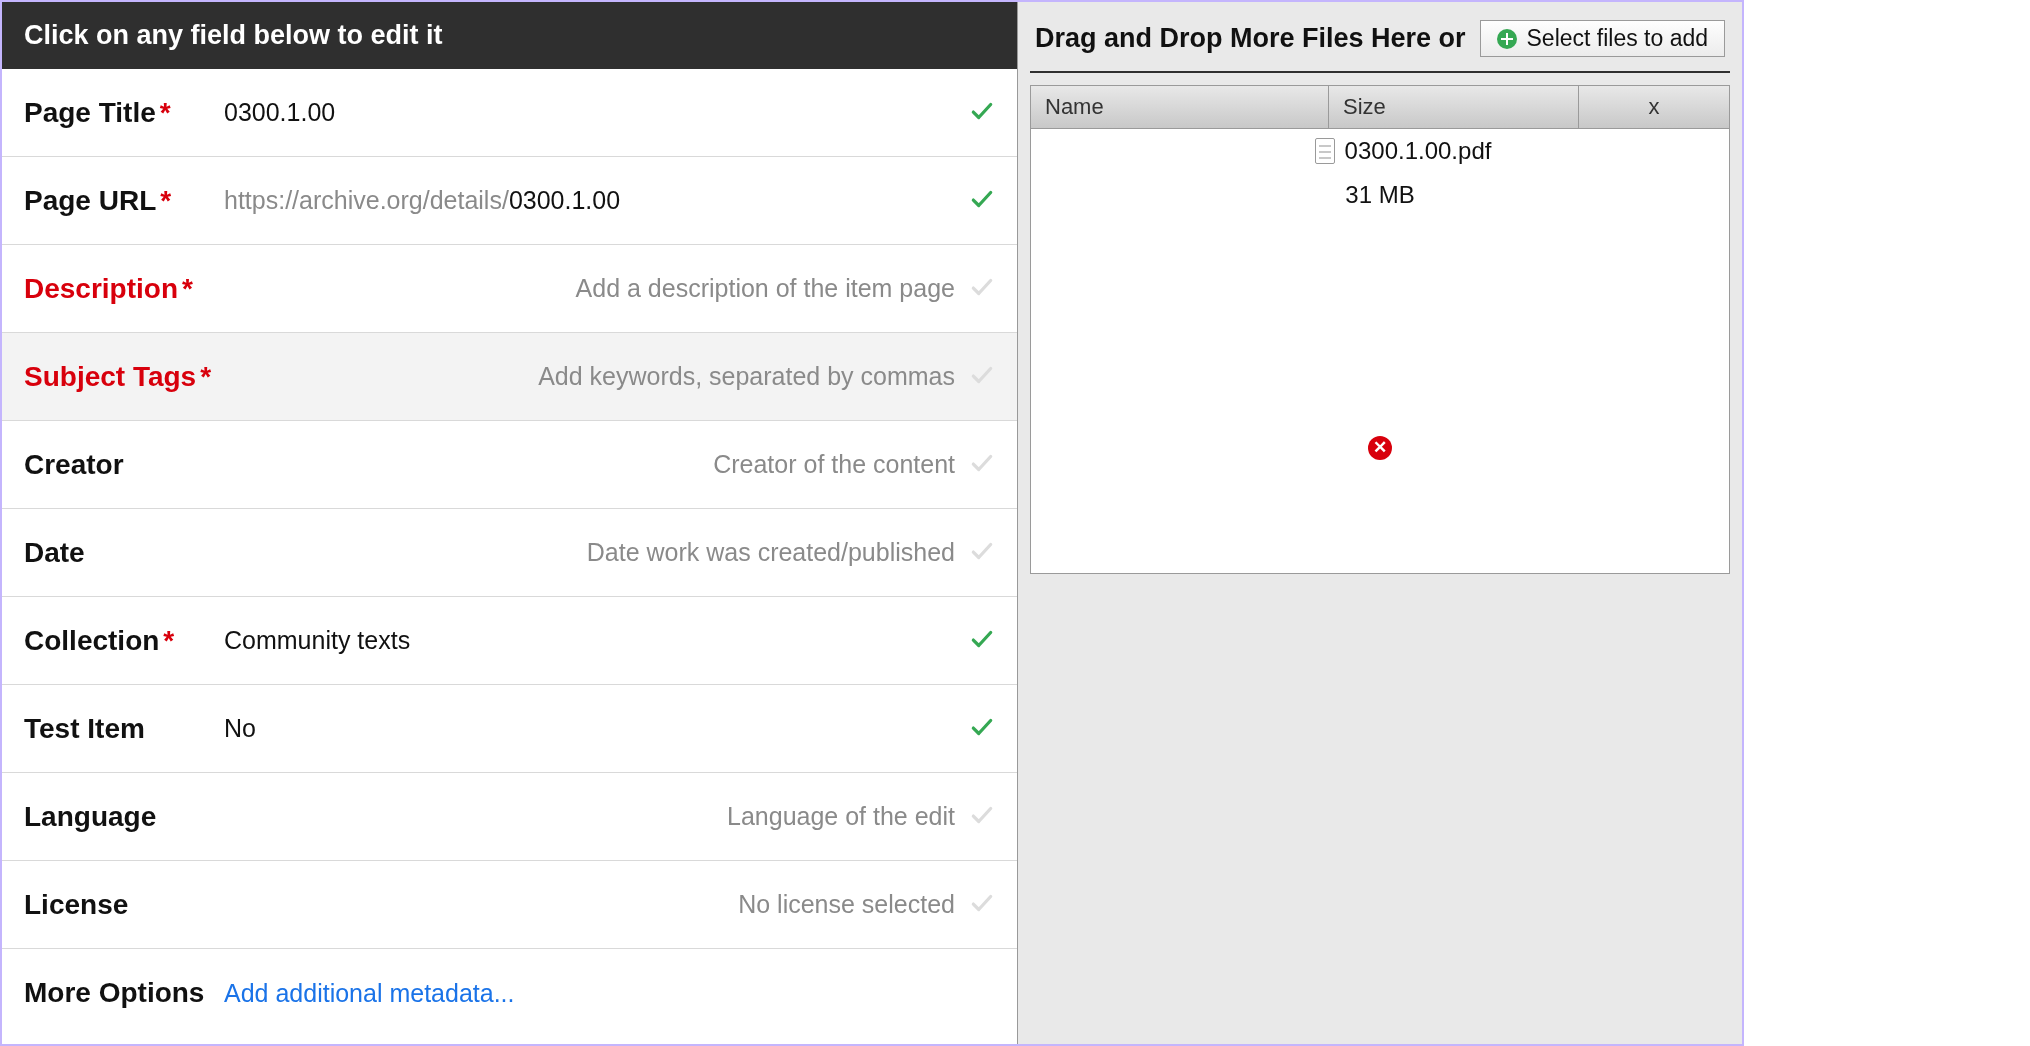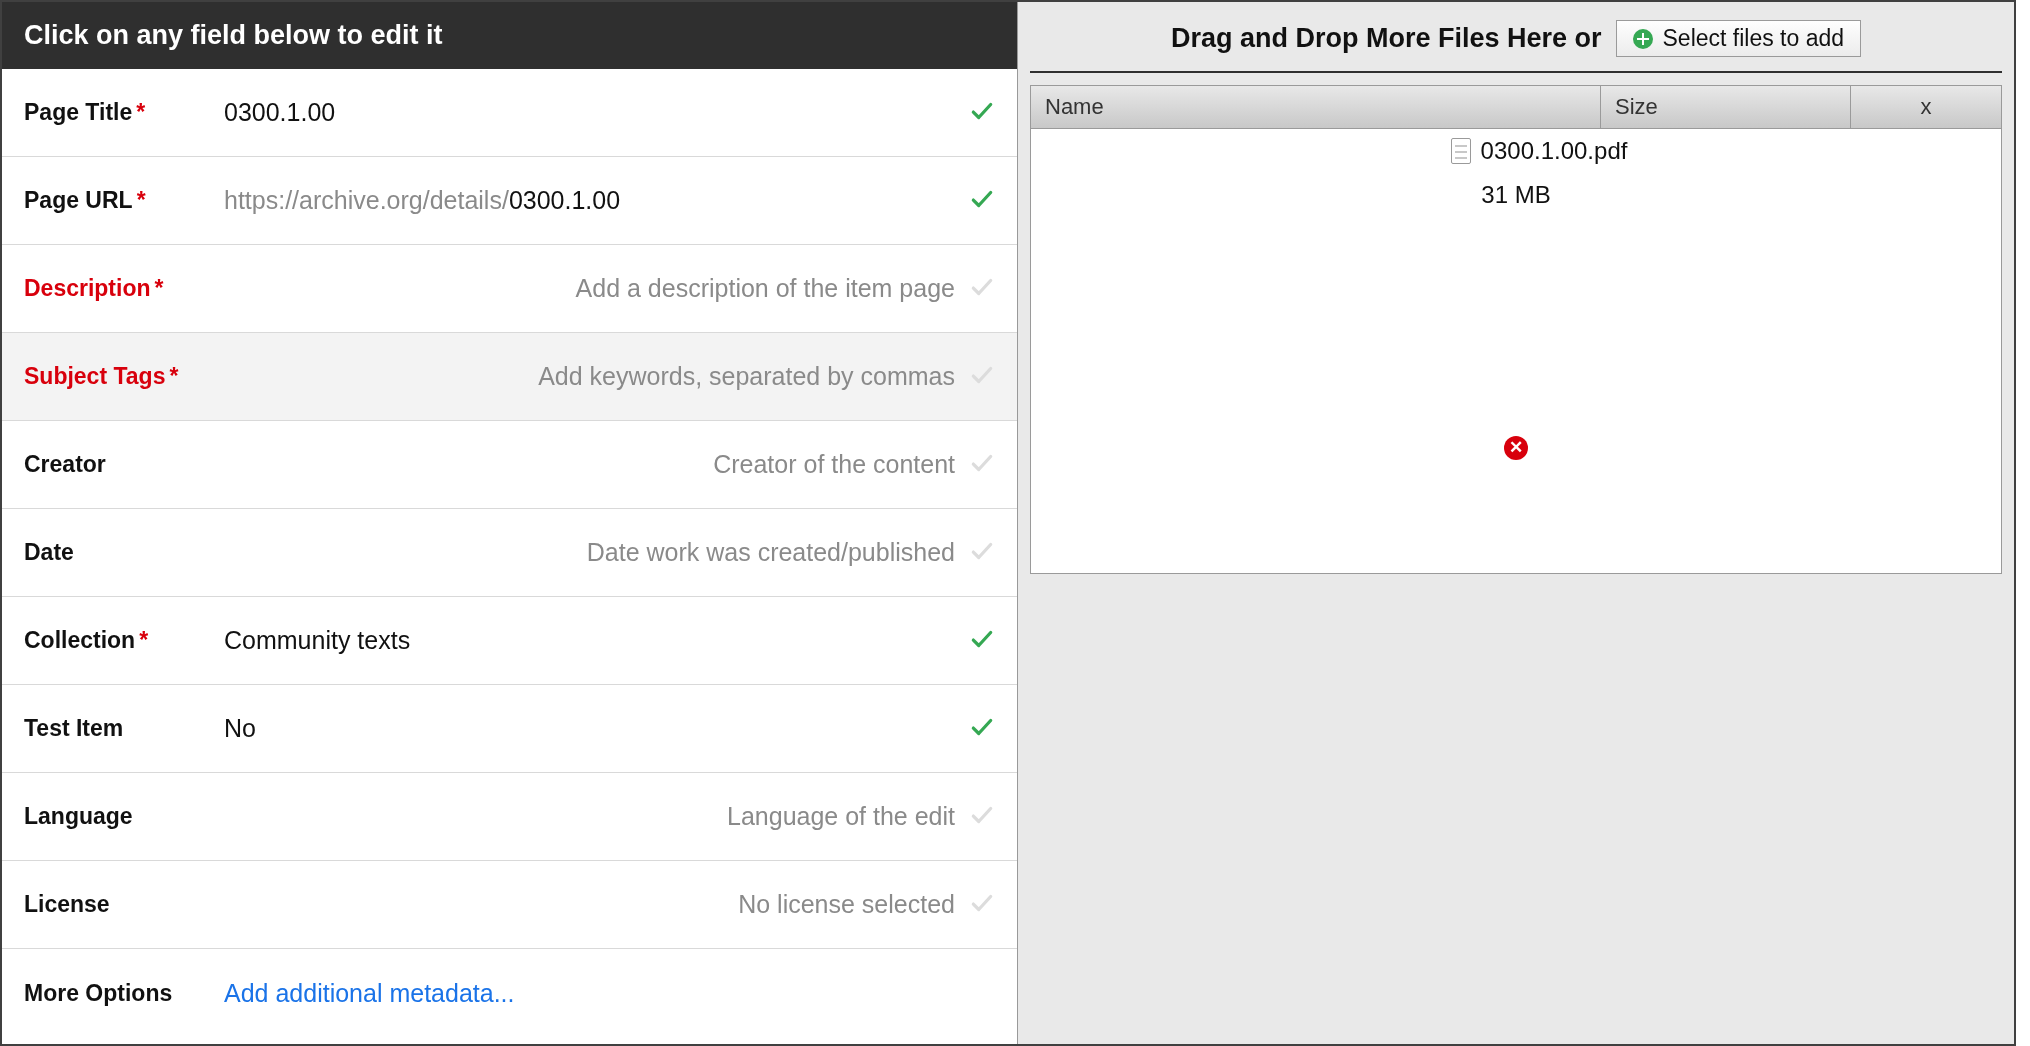--- a/index.html
+++ b/index.html
@@ -1,22 +1,22 @@
 <!DOCTYPE html>
 <html><head>
 <meta charset="utf-8">
 <style>
   * { box-sizing: border-box; }
   html, body { margin:0; padding:0; font-family: "Helvetica Neue", Helvetica, Arial, sans-serif; }
   body { background:#fff; }
 
   .wrap {
-    width: 2016px;
+    width: 1744px;
     height: 1046px;
-    border: 2px solid #404040;
+    border: 2px solid #c4b5fd;
     display: flex;
     background:#fff;
   }
 
   
   .left {
     flex: 0 0 1016px;
     border-right:1px solid #999;
     display:flex;
     flex-direction:column;
@@ -36,21 +36,21 @@
     min-height:88px;
     padding:0 22px;
     position:relative;
     cursor:pointer;
     background:#fff;
   }
   .row.no-border{ border-bottom:none; }
   .row.shaded{ background:#f3f3f3; }
   .label{
     flex:0 0 200px;
-    font-size:23px;
+    font-size:28px;
     font-weight:700;
     color:#111;
   }
   .label.req-red{ color:#d8000c; }
   .label .asterisk{ color:#d8000c; margin-left:4px; font-weight:700; }
   .value{
     flex:1;
     font-size:25px;
     color:#111;
   }

